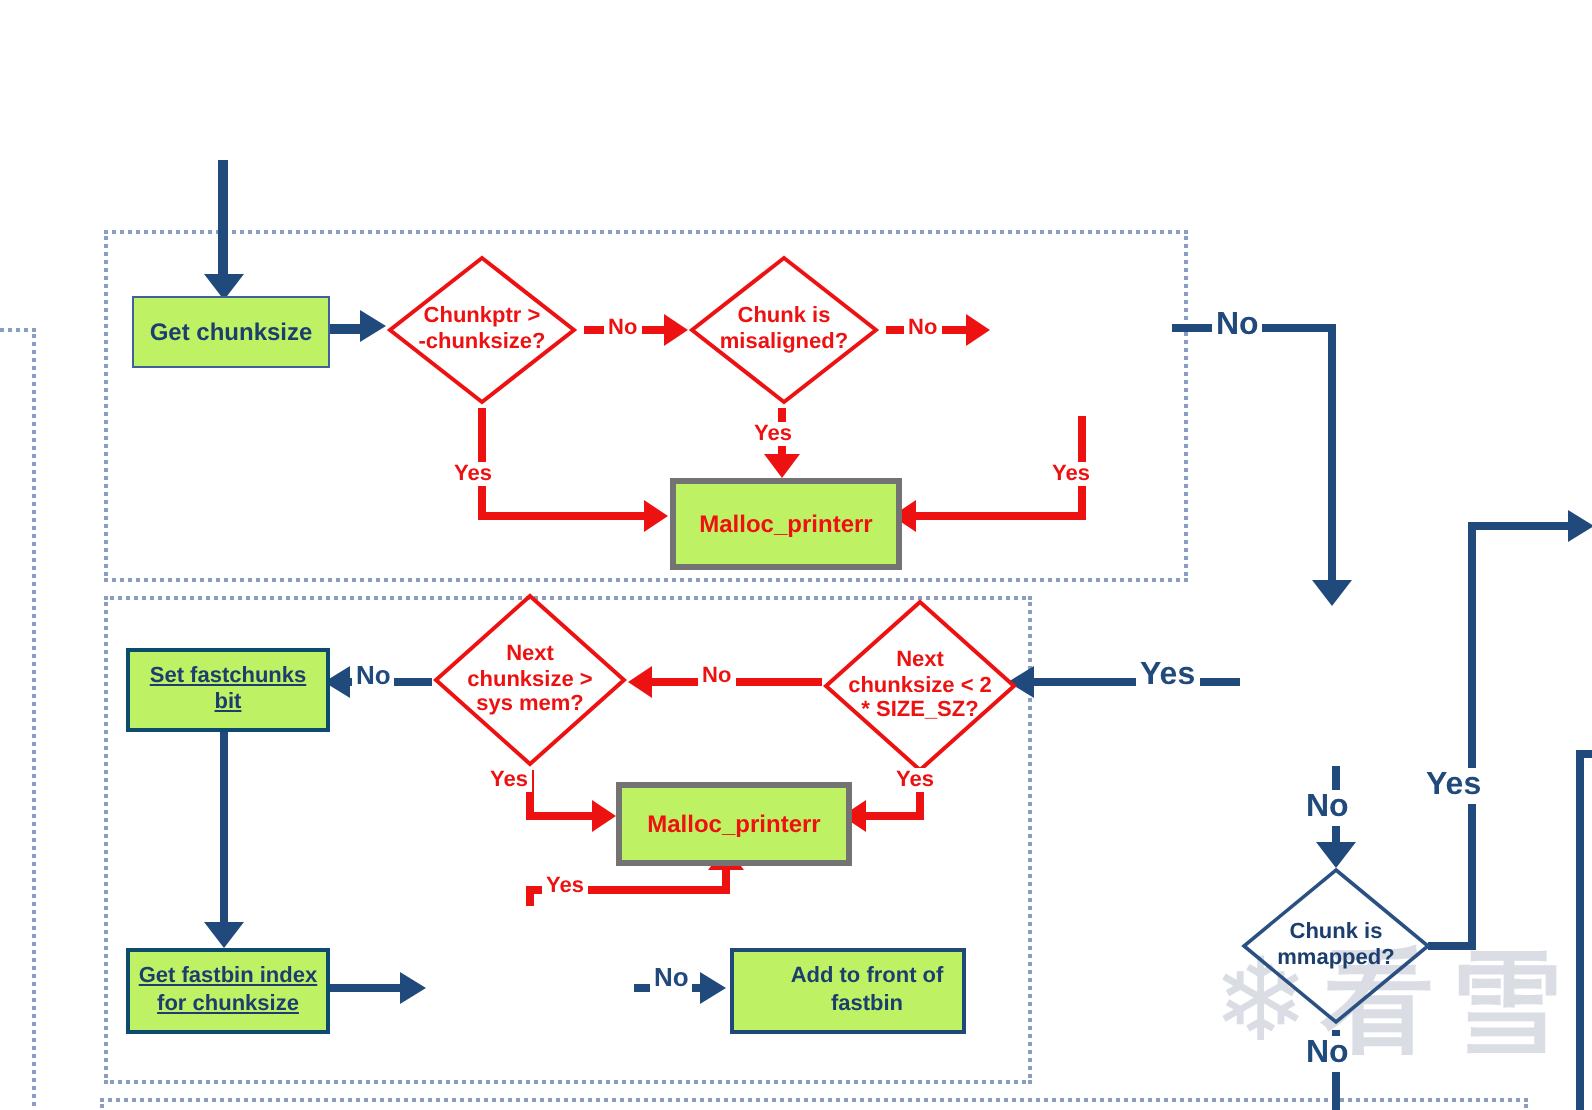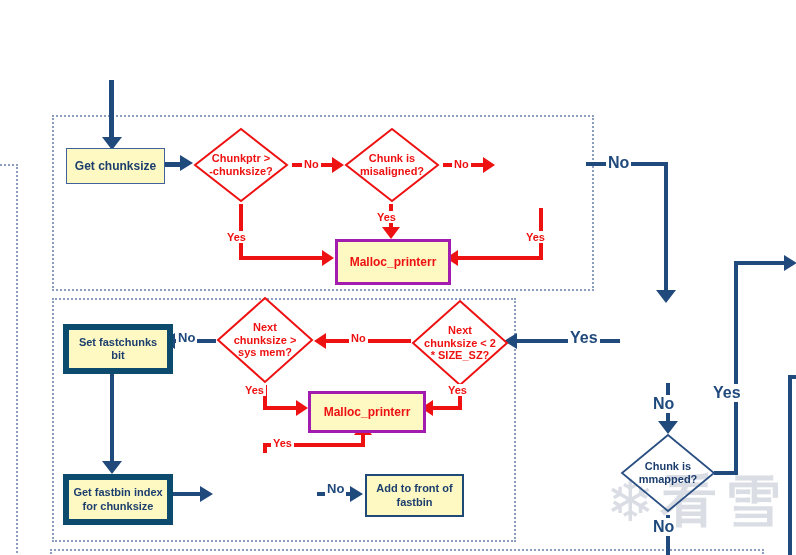--- a/index.html
+++ b/index.html
@@ -1,26 +1,26 @@
 <!DOCTYPE html>
 <html><head>
 <meta charset="utf-8">
 <style>
   html,body{margin:0;padding:0;background:#fff;}
   #stage{position:relative;width:796px;height:555px;background:#fff;overflow:hidden;
          font-family:"Liberation Sans",sans-serif;}
   
   .sect{position:absolute;border:2px dotted #8b9dc1;z-index:1;background:transparent;}
   
-  .box{position:absolute;background:#fef9c3;z-index:4;display:flex;align-items:center;justify-content:center;
+  .box{position:absolute;background:#bef264;z-index:4;display:flex;align-items:center;justify-content:center;
        text-align:center;font-weight:bold;white-space:pre-line;line-height:1.2;}
   .box.navy-thin{border:1.5px solid #41619b;color:#1c3e6e;font-size:12px;}
-  .box.slate{border:6px solid #0c4a6e;color:#1c3e6e;font-size:11px;}
+  .box.slate{border:2px solid #0c4a6e;color:#1c3e6e;font-size:11px;text-decoration:underline;}
   .box.navy-thick{border:2.5px solid #1f4a78;color:#1c3e6e;font-size:11px;}
-  .box.red-thick{border:3px solid #a21caf;color:#ee1111;font-size:12px;}
+  .box.red-thick{border:3px solid #737373;color:#ee1111;font-size:12px;}
   #freebox{position:absolute;left:18px;top:10px;width:190px;height:70px;background:#1f4a78;z-index:4;
        display:flex;align-items:center;justify-content:center;color:#fff;font-weight:bold;font-size:34px;}
   
   .dia{position:absolute;z-index:4;}
   .dia svg{position:absolute;left:0;top:0;width:100%;height:100%;}
   .dia polygon{fill:none;stroke-width:2;}
   .dia.red polygon{stroke:#ee1111;}
   .dia.navy polygon{stroke:#2a4f82;stroke-width:1.8;}
   .dtext{position:absolute;inset:0;display:flex;align-items:center;justify-content:center;text-align:center;
          font-weight:bold;font-size:11px;line-height:1.18;white-space:pre-line;}
@@ -140,21 +140,21 @@
   <div class="box red-thick" style="left:335px;top:239px;width:110px;height:40px;"><span>Malloc_printerr</span></div>
 
   <div class="box slate" style="left:63px;top:324px;width:98px;height:38px;"><span>Set fastchunks
 bit</span></div>
 
   <div class="box red-thick" style="left:308px;top:391px;width:112px;height:36px;"><span>Malloc_printerr</span></div>
 
   <div class="box slate" style="left:63px;top:474px;width:98px;height:39px;"><span>Get fastbin index
 for chunksize</span></div>
 
-  <div class="box navy-thick" style="left:365px;top:474px;width:95px;height:39px;"><span>Add to front of
+  <div class="box navy-thick" style="left:365px;top:474px;width:95px;height:39px;padding-left:19px;"><span>Add to front of
 fastbin</span></div>
 
   <div class="dia red" style="left:193px;top:127px;width:96px;height:76px;">
     <svg viewBox="0 0 96 76">
         <polygon points="48,2 94,38 48,74 2,38"></polygon>
       </svg>
     <div class="dtext">Chunkptr &gt;
 -chunksize?</div>
   </div>
   <div class="dia red" style="left:344px;top:127px;width:96px;height:76px;">

